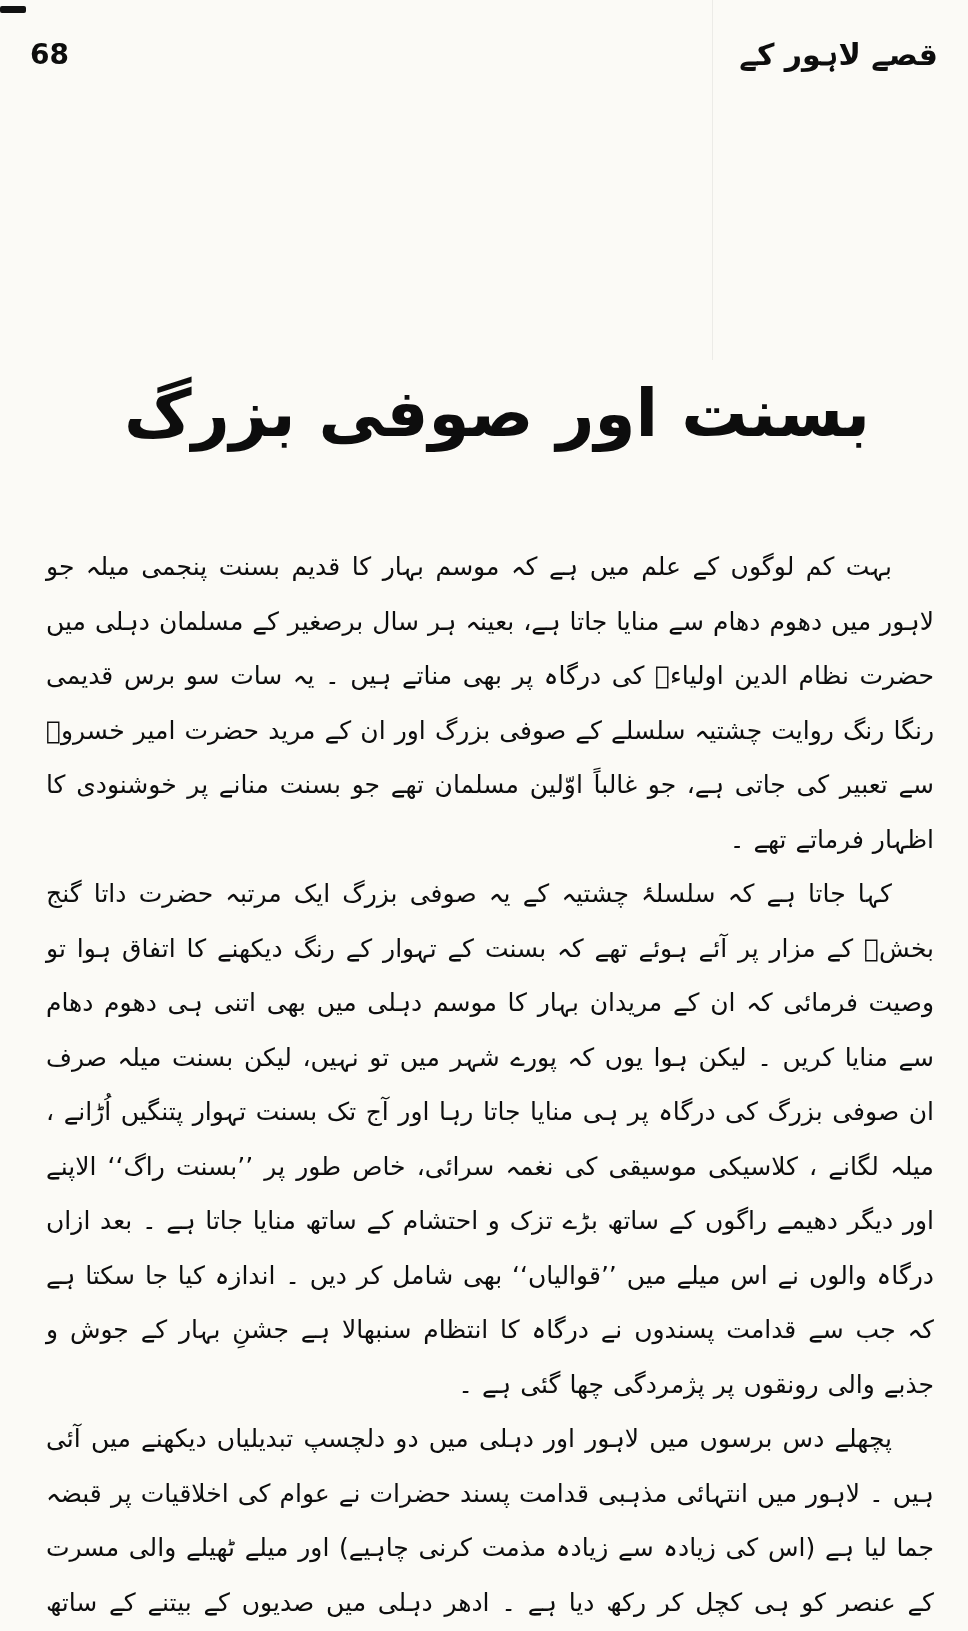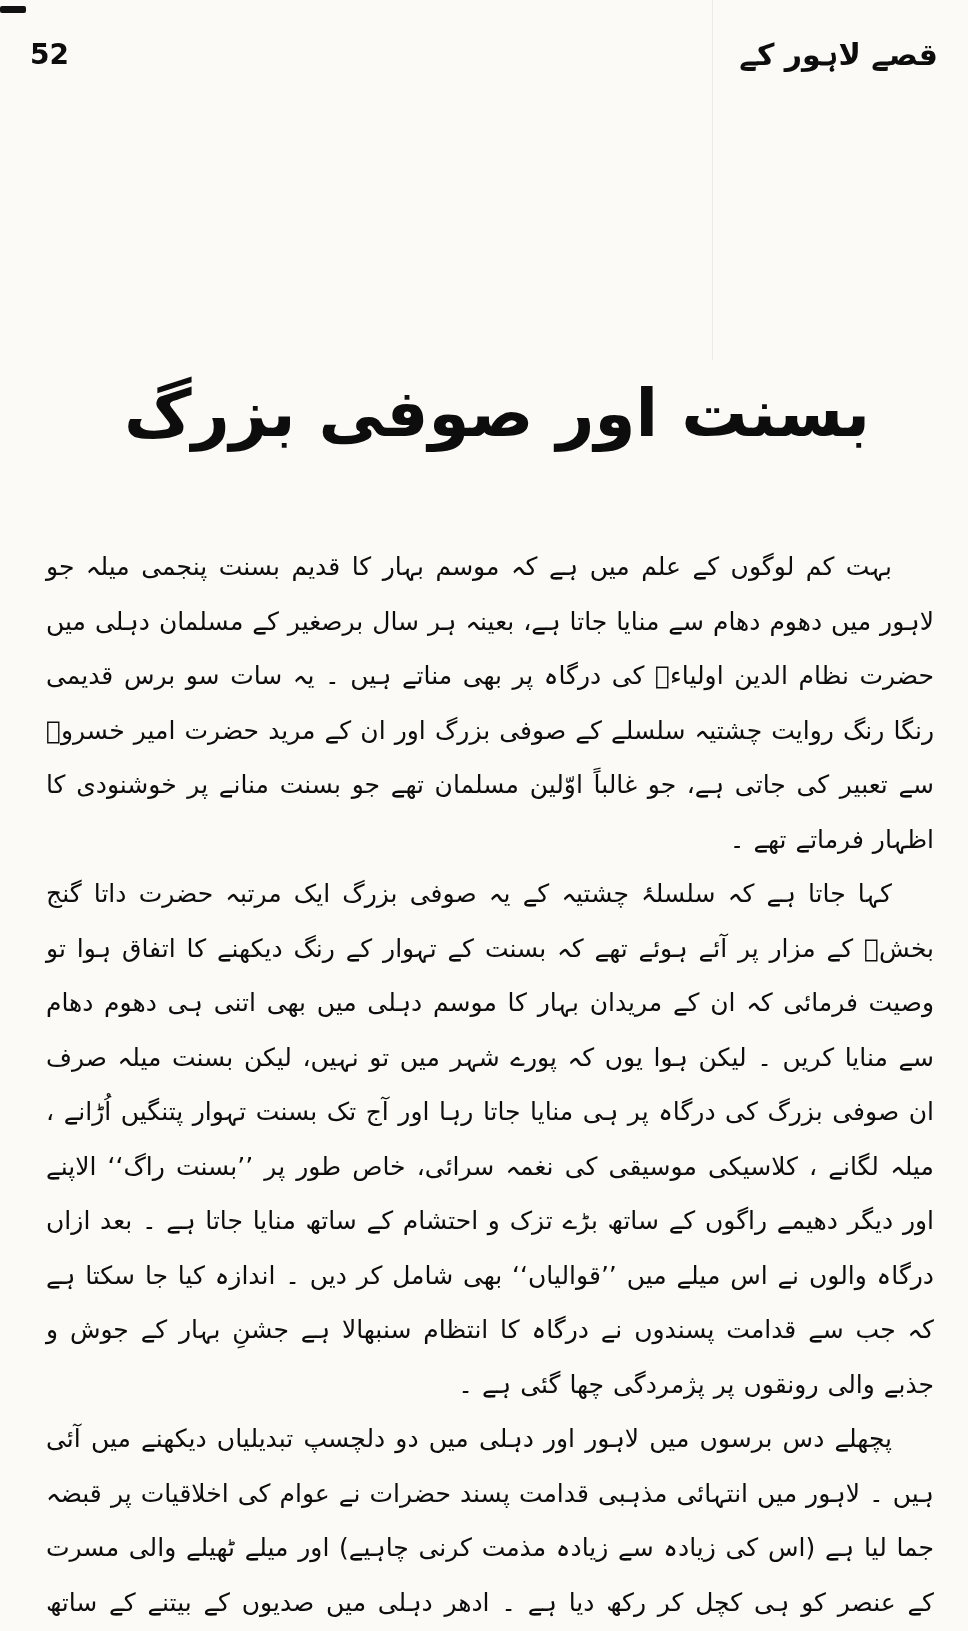--- a/index.html
+++ b/index.html
@@ -78,21 +78,21 @@
 </head>
 <body>
 
 <div class="scan-page">
 
   <div class="artifact-corner"></div>
   <div class="artifact-fold"></div>
 
   <div class="running-head">
     <span class="running-title">قصے لاہور کے</span>
-    <span class="page-number">52</span>
+    <span class="page-number">68</span>
   </div>
 
   <h1 class="chapter-title">بسنت اور صوفی بزرگ</h1>
 
   <div class="body-text">
     <p>بہت کم لوگوں کے علم میں ہے کہ موسم بہار کا قدیم بسنت پنجمی میلہ جو لاہور میں دھوم دھام سے منایا جاتا ہے، بعینہ ہر سال برصغیر کے مسلمان دہلی میں حضرت نظام الدین اولیاءؒ کی درگاہ پر بھی مناتے ہیں ۔ یہ سات سو برس قدیمی رنگا رنگ روایت چشتیہ سلسلے کے صوفی بزرگ اور ان کے مرید حضرت امیر خسروؒ سے تعبیر کی جاتی ہے، جو غالباً اوّلین مسلمان تھے جو بسنت منانے پر خوشنودی کا اظہار فرماتے تھے ۔</p>
     <p>کہا جاتا ہے کہ سلسلۂ چشتیہ کے یہ صوفی بزرگ ایک مرتبہ حضرت داتا گنج بخشؒ کے مزار پر آئے ہوئے تھے کہ بسنت کے تہوار کے رنگ دیکھنے کا اتفاق ہوا تو وصیت فرمائی کہ ان کے مریدان بہار کا موسم دہلی میں بھی اتنی ہی دھوم دھام سے منایا کریں ۔ لیکن ہوا یوں کہ پورے شہر میں تو نہیں، لیکن بسنت میلہ صرف ان صوفی بزرگ کی درگاہ پر ہی منایا جاتا رہا اور آج تک بسنت تہوار پتنگیں اُڑانے ، میلہ لگانے ، کلاسیکی موسیقی کی نغمہ سرائی، خاص طور پر ’’بسنت راگ‘‘ الاپنے اور دیگر دھیمے راگوں کے ساتھ بڑے تزک و احتشام کے ساتھ منایا جاتا ہے ۔ بعد ازاں درگاہ والوں نے اس میلے میں ’’قوالیاں‘‘ بھی شامل کر دیں ۔ اندازہ کیا جا سکتا ہے کہ جب سے قدامت پسندوں نے درگاہ کا انتظام سنبھالا ہے جشنِ بہار کے جوش و جذبے والی رونقوں پر پژمردگی چھا گئی ہے ۔</p>
     <p>پچھلے دس برسوں میں لاہور اور دہلی میں دو دلچسپ تبدیلیاں دیکھنے میں آئی ہیں ۔ لاہور میں انتہائی مذہبی قدامت پسند حضرات نے عوام کی اخلاقیات پر قبضہ جما لیا ہے (اس کی زیادہ سے زیادہ مذمت کرنی چاہیے) اور میلے ٹھیلے والی مسرت کے عنصر کو ہی کچل کر رکھ دیا ہے ۔ ادھر دہلی میں صدیوں کے بیتنے کے ساتھ ساتھ قدامت پسندوں کے غلبے کی وجہ سے رونقوں کو ختم کر کے اسی لاہوری تہوار کو چندہ اکٹھا کرنے کا وطیرہ بنا لیا ہے ۔</p>
 
   </div>

